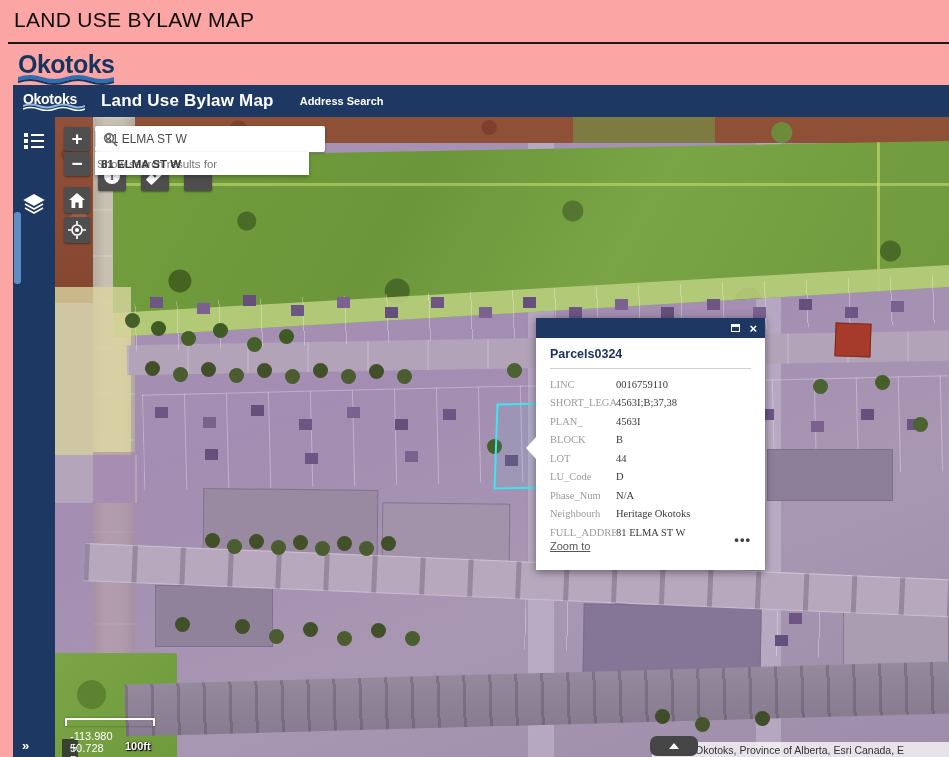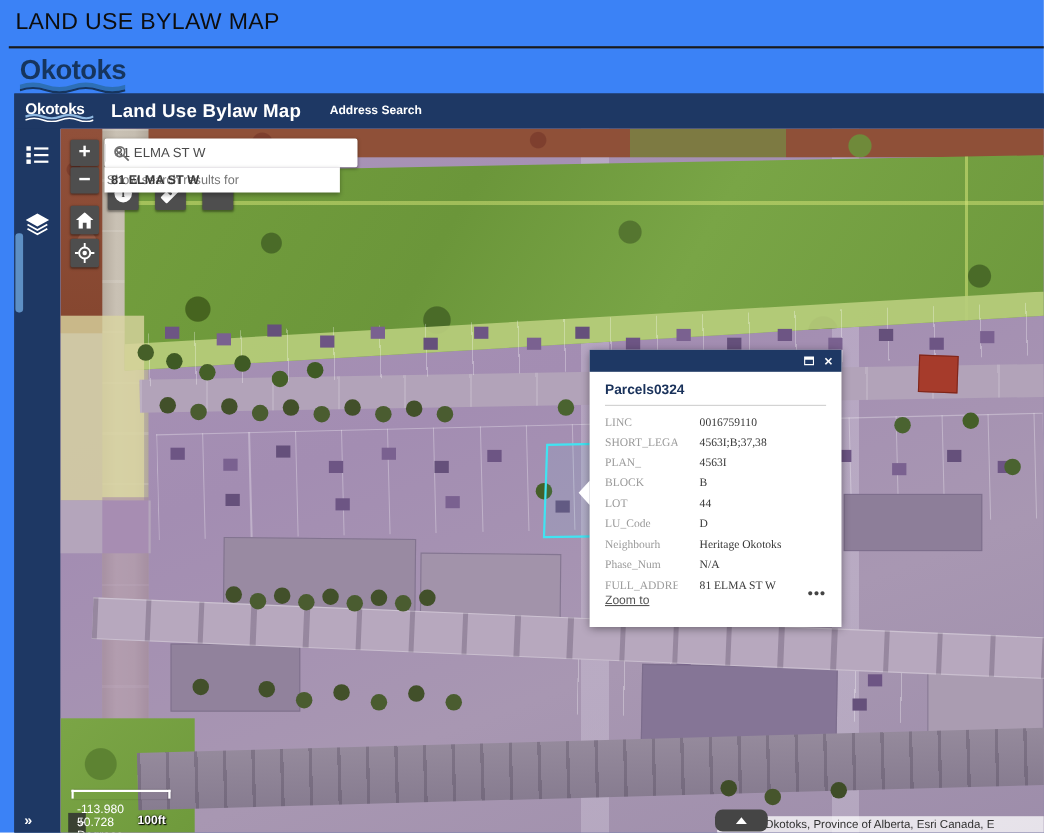--- a/index.html
+++ b/index.html
@@ -2,21 +2,21 @@
 <html style="--navy: #1e3864; --btn: #4e4e4e; --cyan: #40e4f2; --purple: #a893b4; --green: #6f9b3e; --yellow: #d8d3a0; --brown: #8f4a37;"><head>
 <meta charset="utf-8">
 <style>
   :root{
     --navy:#1e3864; --btn:#4e4e4e; --cyan:#40e4f2;
     --purple:#a893b4; --green:#6f9b3e; --yellow:#d8d3a0; --brown:#8f4a37;
   }
   *{margin:0;padding:0;box-sizing:border-box;}
   html,body{width:949px;height:757px;background:#fff;overflow:hidden;
     font-family:"Liberation Sans","DejaVu Sans",sans-serif;}
-  .stage{position:relative;width:949px;height:757px;background:#3b82f6;}
+  .stage{position:relative;width:949px;height:757px;background:#fca5a5;}
 
   
   .doc-title{position:absolute;left:14px;top:8px;font-size:21px;color:#0d0d0d;letter-spacing:.3px;}
   .top-rule{position:absolute;left:8px;right:0;top:42px;height:2px;background:#1a1a1a;}
   .brand{position:absolute;left:18px;top:50px;width:96px;}
   .brand .word{font-size:25px;font-weight:700;color:#16355e;letter-spacing:-.5px;}
   .brand svg{display:block;margin-top:-6px;}
 
   
   .app{position:absolute;left:13px;top:85px;width:936px;height:672px;background:var(--navy);}
@@ -167,21 +167,21 @@
   .pop-max{width:9px;height:8px;border:1.5px solid #fff;border-top-width:3px;cursor:pointer;position:static;}
   .pop-close{color:#fff;font-size:13px;font-weight:700;line-height:1;cursor:pointer;position:static;}
   .popup-arrow{left:-10px;top:119px;width:0;height:0;border-top:11px solid transparent;
     border-bottom:11px solid transparent;border-right:10px solid #fff;}
   .popup-body{position:absolute;left:0;top:20px;width:100%;padding:9px 14px 0;}
   .popup-title{position:static;font-size:12.5px;font-weight:700;color:#19315a;}
   .popup-rule{position:static;height:1px;background:#cfcfcf;margin:7px 0 6px;}
   .fields{position:static;font-family:Liberation Serif, serif;}
   .frow{position:static;display:flex;height:18.5px;align-items:center;font-size:10.5px;}
   .flabel{position:static;width:66px;color:#9b9b9b;overflow:hidden;white-space:nowrap;}
-  .fvalue{position:static;color:#383838;white-space:nowrap;margin-left:20px;}
+  .fvalue{position:static;color:#383838;white-space:nowrap;}
   .popup-foot{position:absolute;left:14px;right:14px;top:222px;display:flex;justify-content:space-between;}
   .zoomto{position:static;font-size:11px;color:#555;text-decoration:underline;cursor:pointer;}
   .dots{position:static;font-size:13px;font-weight:700;color:#444;letter-spacing:1px;cursor:pointer;line-height:0;}
 </style>
 </head>
 <body>
 
 <div class="stage">
 
   <div class="doc-title">LAND USE BYLAW MAP</div>
@@ -345,27 +345,27 @@
     <span class="flabel">LOT</span>
     <span class="fvalue">44</span>
   </div>
 
   <div class="frow">
     <span class="flabel">LU_Code</span>
     <span class="fvalue">D</span>
   </div>
 
   <div class="frow">
+    <span class="flabel">Phase_Num</span>
+    <span class="fvalue">N/A</span>
+  </div>
+
+  <div class="frow">
     <span class="flabel">Neighbourh</span>
     <span class="fvalue">Heritage Okotoks</span>
-  </div>
-
-  <div class="frow">
-    <span class="flabel">Phase_Num</span>
-    <span class="fvalue">N/A</span>
   </div>
 
   <div class="frow">
     <span class="flabel">FULL_ADDRE</span>
     <span class="fvalue">81 ELMA ST W</span>
   </div>
 </div>
         </div>
         <div class="popup-foot">
           <span class="zoomto">Zoom to</span>

